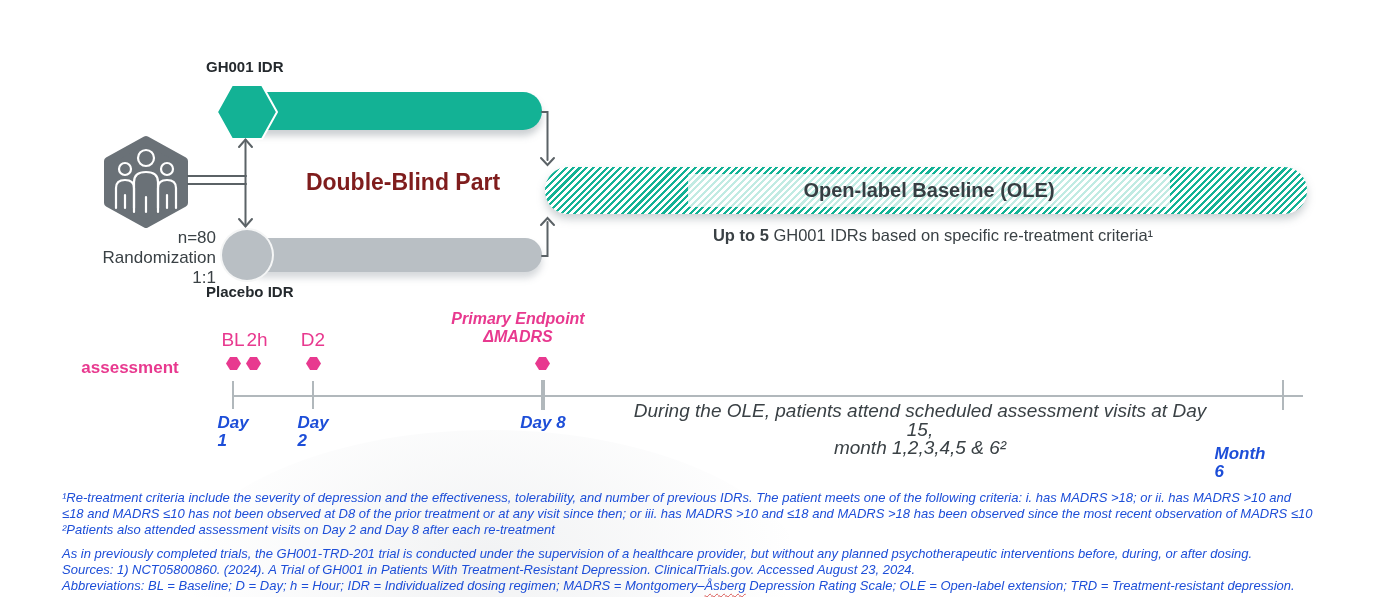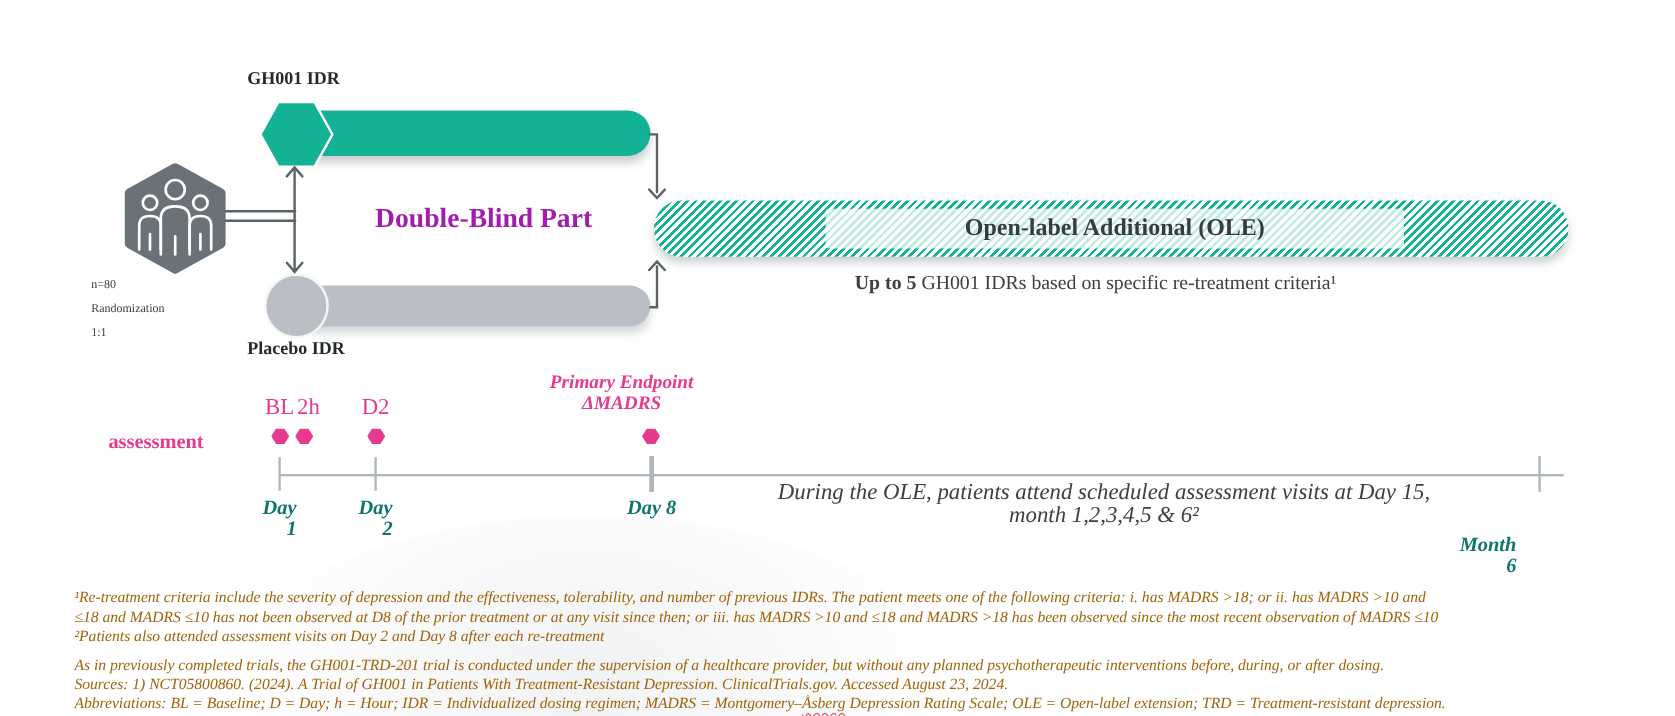--- a/index.html
+++ b/index.html
@@ -1,17 +1,17 @@
 <!DOCTYPE html>
 <html><head>
 <meta charset="utf-8">
 <style>
   html,body{margin:0;padding:0;background:#fff;}
   .stage{position:relative;width:1396px;height:597px;background:#ffffff;overflow:hidden;
-         font-family:Liberation Serif, serif;color:#3a4145;}
+         font-family:Liberation Sans, sans-serif;color:#3a4145;}
   .abs{position:absolute;}
 
   
   .swoosh{left:170px;top:430px;width:640px;height:320px;border-radius:50%;
           background:radial-gradient(ellipse at 50% 40%, rgba(120,130,142,0.10), rgba(120,130,142,0.0) 68%);}
 
   
   .arm-label{font-size:15px;font-weight:bold;color:#24292d;}
   .gh001-label{left:206px;top:58px;}
   .placebo-label{left:206px;top:283px;text-align:right;}
@@ -21,54 +21,54 @@
              background:#13b295;box-shadow:0 6px 7px rgba(110,120,130,0.35);}
   .gray-bar{left:247px;top:238px;width:295px;height:34px;border-radius:17px;
             background:#b9bfc4;box-shadow:0 6px 7px rgba(120,130,140,0.30);}
   .placebo-circle{left:220px;top:228px;width:54px;height:54px;border-radius:50%;
                   background:#b9bfc4;border:2px solid rgba(255,255,255,0.85);box-sizing:border-box;}
 
   
   .hex-svg{overflow:visible;}
 
   
-  .population{left:76px;top:228px;width:140px;text-align:left;font-size:10px;
+  .population{left:76px;top:228px;width:140px;text-align:right;font-size:17px;
               line-height:20px;color:#3a4145;}
 
   .double-blind{left:403px;top:169px;transform:translateX(-50%);font-size:23px;
-                font-weight:bold;color:#a21caf;white-space:nowrap;}
+                font-weight:bold;color:#7f1d1d;white-space:nowrap;}
 
   
   .ole-bar{left:545px;top:167px;width:762px;height:47px;border-radius:23px;
            background:repeating-linear-gradient(135deg,#13b295 0 2.2px,#ffffff 2.2px 4.8px);
            box-shadow:0 5px 8px rgba(110,120,130,0.35);}
   .ole-panel{position:absolute;left:143px;top:7px;width:482px;height:33px;border-radius:3px;
              background:rgba(255,255,255,0.74);display:flex;align-items:center;justify-content:center;}
   .ole-panel span{font-size:20px;font-weight:bold;color:#363d42;white-space:nowrap;}
-  .ole-sub{left:532px;top:226px;width:762px;text-align:center;font-size:16.5px;color:#3a4145;white-space:nowrap;}
+  .ole-sub{left:552px;top:226px;width:762px;text-align:center;font-size:16.5px;color:#3a4145;white-space:nowrap;}
 
   
   .madrs-legend{left:55px;top:356px;width:150px;text-align:center;color:#e8398f;
                 font-weight:bold;font-size:17px;line-height:23px;}
   .hexdot{display:inline-block;width:15px;height:13px;background:#e8398f;
           clip-path:polygon(27% 0,73% 0,100% 50%,73% 100%,27% 100%,0 50%);}
   .legend-dot{width:13px;height:12px;margin-right:7px;vertical-align:baseline;}
   .dot{filter:drop-shadow(0 0 3.5px rgba(233,57,143,0.55));}
   .marker-label{transform:translateX(-50%);top:329px;font-size:19px;color:#e8398f;white-space:nowrap;}
   .pe-label{left:518px;top:310px;transform:translateX(-50%);text-align:center;font-size:16px;
             font-weight:bold;font-style:italic;color:#e8398f;line-height:18px;white-space:nowrap;}
   .tl-line{left:233px;top:395px;width:1070px;height:2px;background:#b1b8bc;}
   .tick{background:#b1b8bc;}
-  .day-label{transform:translateX(-50%);text-align:right;font-size:17px;font-weight:bold;
-             font-style:italic;color:#0f766e;line-height:18px;white-space:nowrap;}
+  .day-label{transform:translateX(-50%);text-align:left;font-size:17px;font-weight:bold;
+             font-style:italic;color:#1d4ed8;line-height:18px;white-space:nowrap;}
   .ole-note{left:920px;top:402px;transform:translateX(-50%);width:580px;text-align:center;
             font-size:19px;font-style:italic;color:#3a4145;line-height:18.5px;}
 
   
-  .footnotes{left:62px;font-size:13px;font-style:italic;color:#a16207;line-height:16px;width:1320px;white-space:nowrap;}
+  .footnotes{left:62px;font-size:13px;font-style:italic;color:#1d4ed8;line-height:16px;width:1320px;white-space:nowrap;}
   .fn-a{top:490px;}
   .fn-b{top:546px;}
   .squiggle{text-decoration:underline wavy #d9534f 1px;text-underline-offset:3px;}
 </style>
 </head>
 <body>
 
 <div class="stage">
 
   <div class="abs swoosh"></div>
@@ -116,21 +116,21 @@
       <polyline points="239,219 245.5,226.5 252,219"></polyline>
       <path d="M542 112 H547.5 V160"></path>
       <polyline points="541,158 547.5,165 554,158"></polyline>
       <path d="M542 256 H547.5 V222"></path>
       <polyline points="541,225 547.5,218 554,225"></polyline>
     </g>
   </svg>
 
   <div class="abs ole-bar">
     <div class="ole-panel">
-      <span>Open-label Additional (OLE)</span>
+      <span>Open-label Baseline (OLE)</span>
     </div>
   </div>
   <div class="abs ole-sub"><b>Up to 5</b><span> GH001 IDRs based on specific re-treatment criteria¹</span></div>
 
   <div class="abs madrs-legend">
     <div>assessment</div>
   </div>
 
   <div class="abs marker-label" style="left:233px;">BL</div>
   <div class="abs marker-label" style="left:257px;">2h</div>

